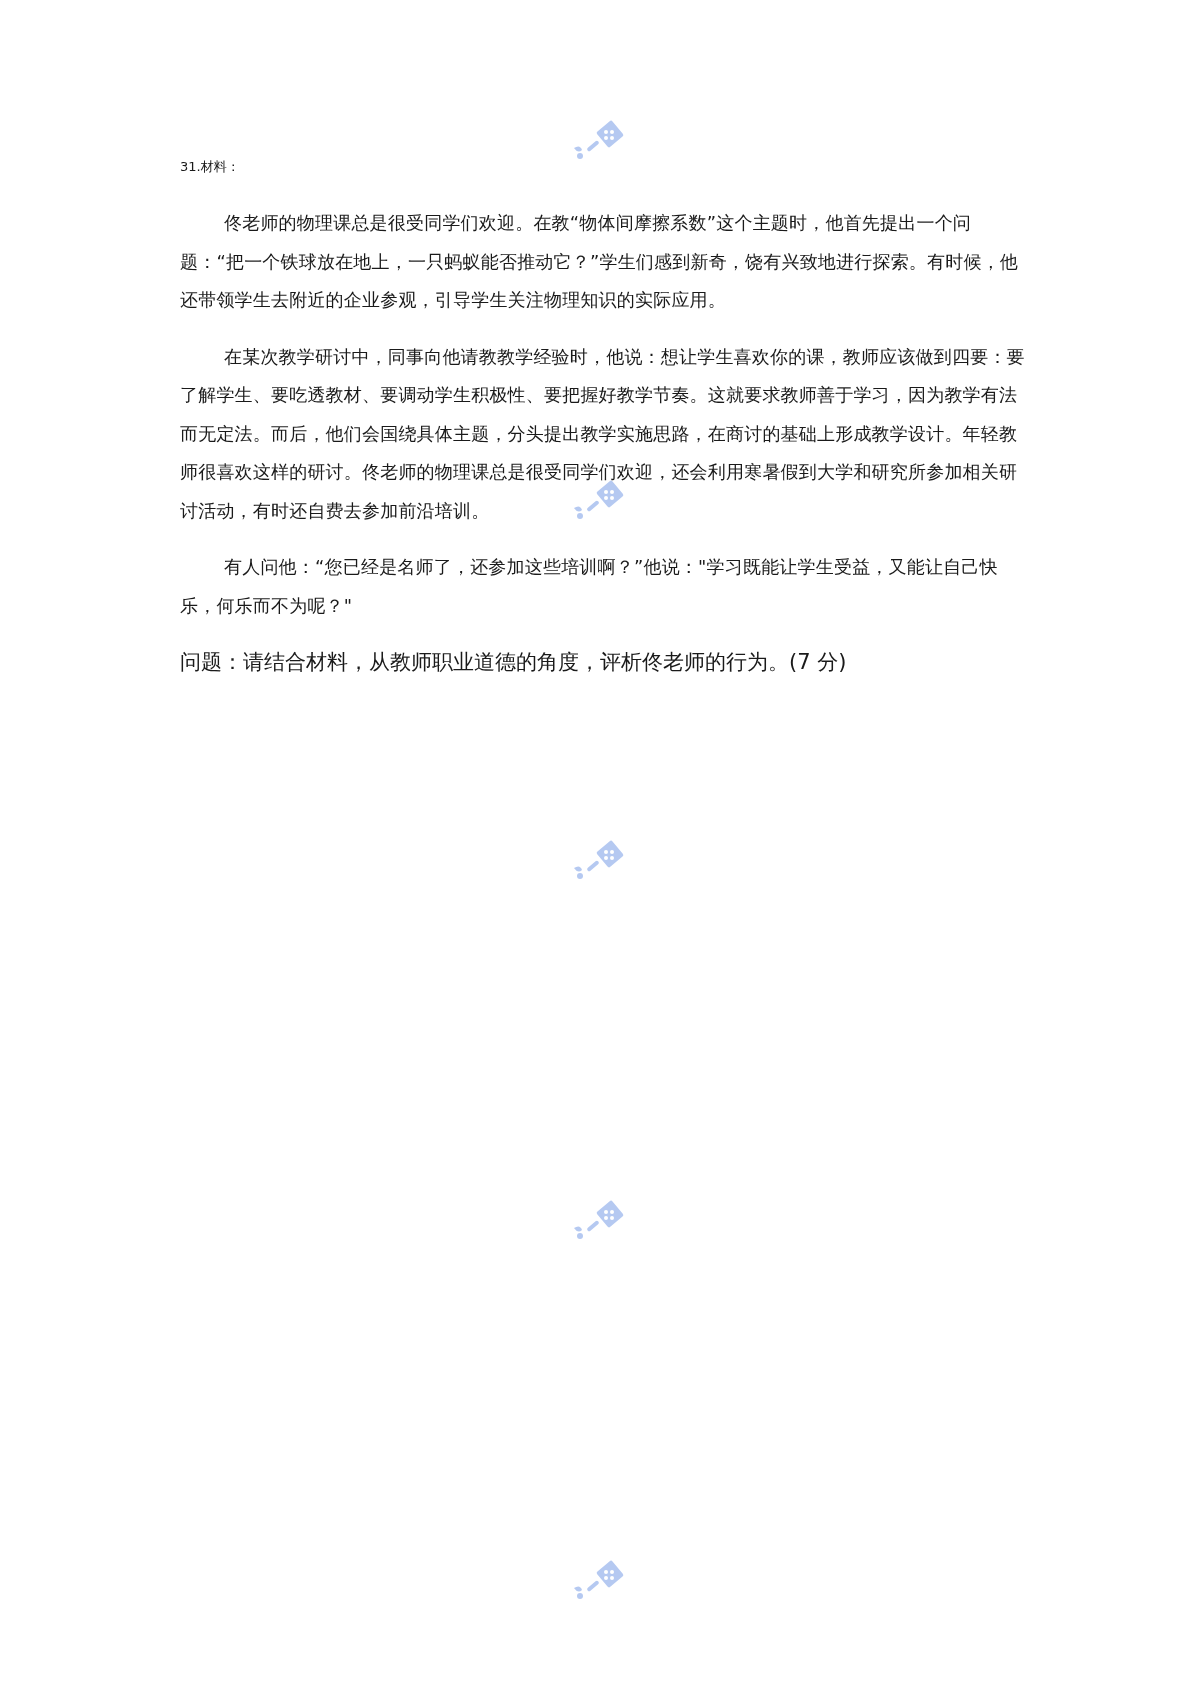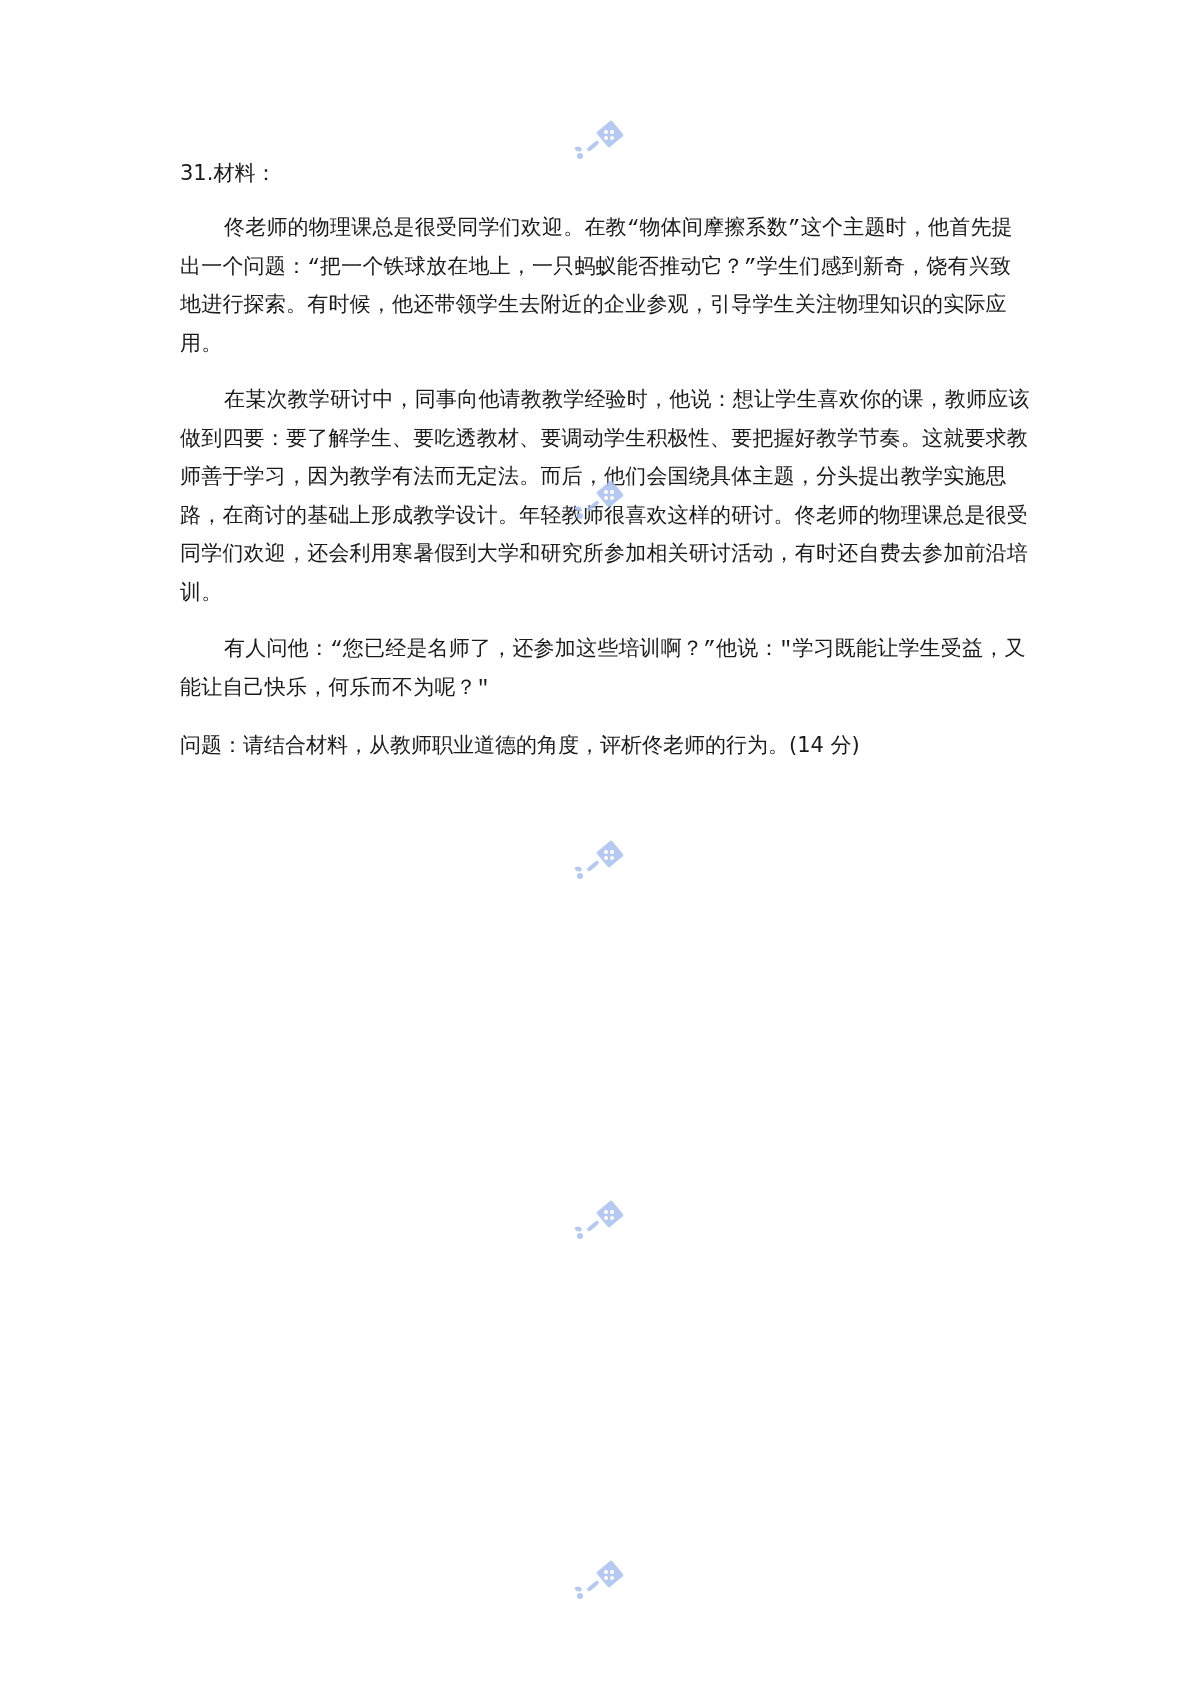--- a/index.html
+++ b/index.html
@@ -1,33 +1,33 @@
 <!DOCTYPE html>
 <html><head>
   <meta charset="utf-8">
   <style>
     html, body { margin: 0; padding: 0; background: #ffffff; }
     body { width: 1190px; height: 1683px; position: relative; overflow: hidden;
       font-family: "DejaVu Sans", "Liberation Sans", sans-serif; color: #1a1a1a; }
     .page { position: absolute; left: 180px; top: 148px; width: 850px; }
-    .q-title { font-size: 21px; line-height: 38px; margin: 6px 0 18px 0; }
-    .para { font-size: 21px; line-height: 38.5px; margin: 0 0 18px 0; text-indent: 44px; letter-spacing: 0.2px; font-family: Liberation Mono, monospace; }
+    .q-title { font-size: 13px; line-height: 38px; margin: 0 0 18px 0; }
+    .para { font-size: 18px; line-height: 38.5px; margin: 0 0 18px 0; text-indent: 44px; letter-spacing: 0.2px; }
     .question { font-size: 21px; line-height: 38px; margin: 0; }
     .wm { position: absolute; width: 60px; height: 48px; }
     .wm svg { width: 100%; height: 100%; }
   </style>
 </head>
 <body>
 
 <div class="page">
   <p class="q-title">31.材料：</p>
   <p class="para">佟老师的物理课总是很受同学们欢迎。在教“物体间摩擦系数”这个主题时，他首先提出一个问题：“把一个铁球放在地上，一只蚂蚁能否推动它？”学生们感到新奇，饶有兴致地进行探索。有时候，他还带领学生去附近的企业参观，引导学生关注物理知识的实际应用。</p>
   <p class="para">在某次教学研讨中，同事向他请教教学经验时，他说：想让学生喜欢你的课，教师应该做到四要：要了解学生、要吃透教材、要调动学生积极性、要把握好教学节奏。这就要求教师善于学习，因为教学有法而无定法。而后，他们会国绕具体主题，分头提出教学实施思路，在商讨的基础上形成教学设计。年轻教师很喜欢这样的研讨。佟老师的物理课总是很受同学们欢迎，还会利用寒暑假到大学和研究所参加相关研讨活动，有时还自费去参加前沿培训。</p>
   <p class="para">有人问他：“您已经是名师了，还参加这些培训啊？”他说："学习既能让学生受益，又能让自己快乐，何乐而不为呢？"</p>
-  <p class="question">问题：请结合材料，从教师职业道德的角度，评析佟老师的行为。(14 分)</p>
+  <p class="question">问题：请结合材料，从教师职业道德的角度，评析佟老师的行为。(7 分)</p>
 </div>
 
 <div id="wm-layer">
     <div class="wm" style="left: 568px; top: 118px;"><svg viewBox="0 0 60 48">
         <g fill="#a9c0ef" opacity="0.85">
           <g transform="rotate(-40 42 16)">
             <rect x="32" y="6" width="20" height="20" rx="2"></rect>
           </g>
           <circle cx="38" cy="14" r="2" fill="#fff"></circle>
           <circle cx="44" cy="14" r="2" fill="#fff"></circle>

